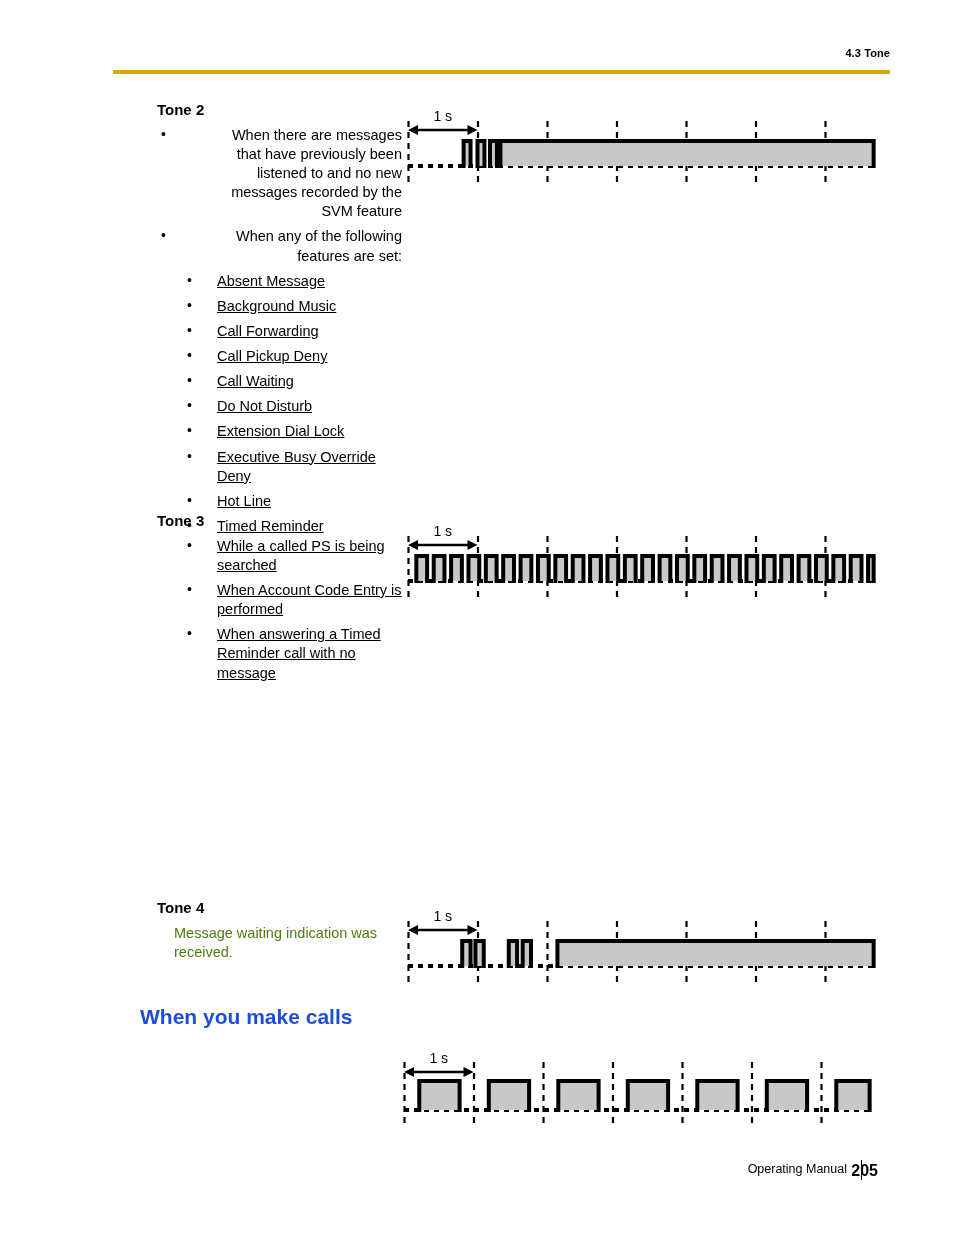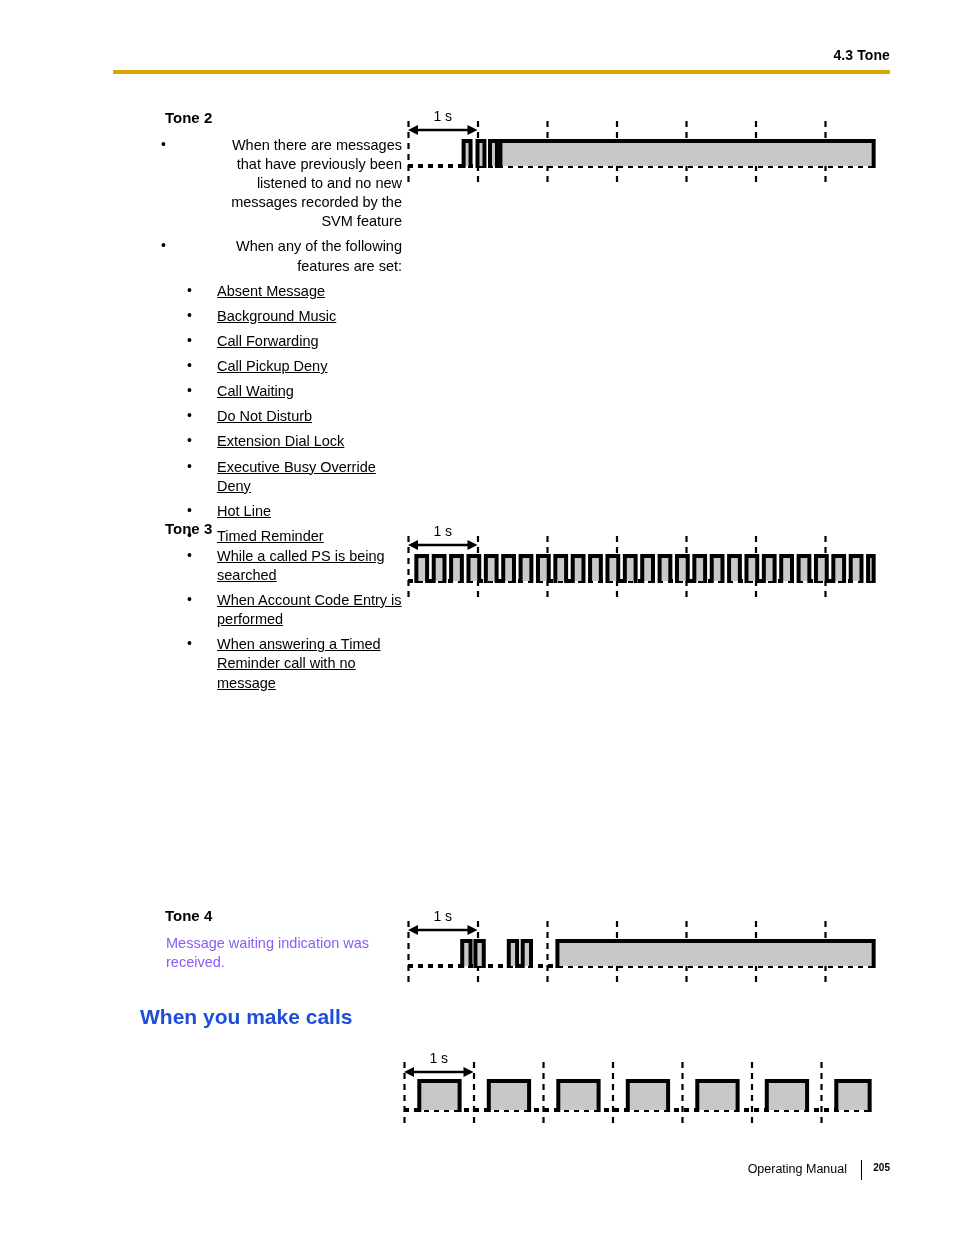--- a/index.html
+++ b/index.html
@@ -20,21 +20,21 @@
   #page-header {
     position: absolute;
     left: 0; top: 0;
     width: 954px;
     height: 80px;
   }
   #header-title {
     position: absolute;
     right: 64px;
     top: 48px;
-    font-size: 14px;
+    font-size: 11px;
     font-weight: bold;
     letter-spacing: .1px;
     line-height: 1;
   }
   #header-rule {
     position: absolute;
     left: 113px;
     top: 70px;
     width: 777px;
     height: 4px;
@@ -49,32 +49,32 @@
     height: 1235px;
   }
 
   .text-col {
     position: absolute;
     left: 157px;
     width: 245px;
   }
 
   h3.tone-heading {
-    margin: 8px;
+    margin: 0;
     font-size: 15px;
     font-weight: bold;
     line-height: 1.25;
     color: #000;
   }
 
   p.body-text {
-    margin: 9px;
+    margin: 17px;
     font-size: 14.5px;
     line-height: 1.32;
-    color: #8b5cf6;
+    color: #4d7c0f;
   }
 
   ul.lvl1 {
     margin: 0;
     padding: 0;
     list-style: none;
     text-align: right;
   }
   ul.lvl1 > li {
     position: relative;
@@ -150,23 +150,23 @@
   #footer-divider {
     position: absolute;
     right: 92px;
     top: -3px;
     width: 1px;
     height: 20px;
     background: #000;
   }
   #footer-page {
     position: absolute;
-    right: 64px;
+    right: 76px;
     top: 0;
-    font-size: 10px;
+    font-size: 16px;
     font-weight: bold;
     line-height: 1;
   }
 </style>
 </head>
 <body>
 
 <div id="page-header">
   <div id="header-title">4.3 Tone</div>
   <div id="header-rule"></div>

